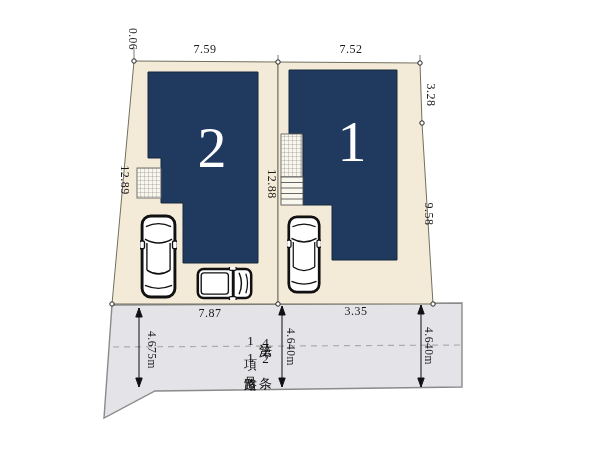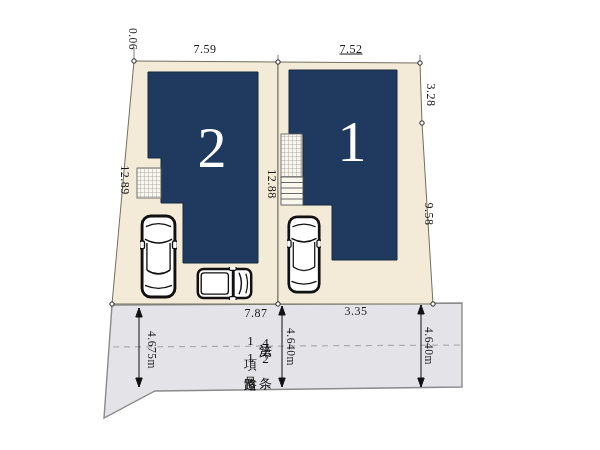--- a/index.html
+++ b/index.html
@@ -131,27 +131,27 @@
       <circle cx="112" cy="304" r="2.2"></circle>
       <circle cx="278" cy="304" r="2.2"></circle>
       <circle cx="433" cy="304" r="2.2"></circle>
     </g>
   </svg>
 
   <div class="bldg-num" style="left:212px;top:148px;">2</div>
   <div class="bldg-num" style="left:352px;top:142px;">1</div>
 
   <div class="lbl" style="left:205px;top:49px;">7.59</div>
-  <div class="lbl" style="left:351px;top:49px;text-decoration:underline;">7.52</div>
+  <div class="lbl" style="left:351px;top:49px;">7.52</div>
   <div class="lbl rot small" style="left:133px;top:39px;">0.06</div>
   <div class="lbl rot" style="left:124px;top:180px;">12.89</div>
   <div class="lbl rot" style="left:271px;top:184px;">12.88</div>
   <div class="lbl rot" style="left:430px;top:95px;">3.28</div>
   <div class="lbl rot" style="left:428px;top:214px;">9.58</div>
-  <div class="lbl" style="left:210px;top:313px;margin-left:46px;">7.87</div>
+  <div class="lbl" style="left:210px;top:313px;">7.87</div>
   <div class="lbl" style="left:356px;top:311px;">3.35</div>
   <div class="lbl rot small" style="left:152px;top:350px;">4.675m</div>
   <div class="lbl rot small" style="left:291px;top:347px;">4.640m</div>
   <div class="lbl rot small" style="left:429px;top:346px;">4.640m</div>
 
   <div class="road-name" style="left:258px;top:351px;">法第42条
 1項1号道路</div>
 
 </div>
 

